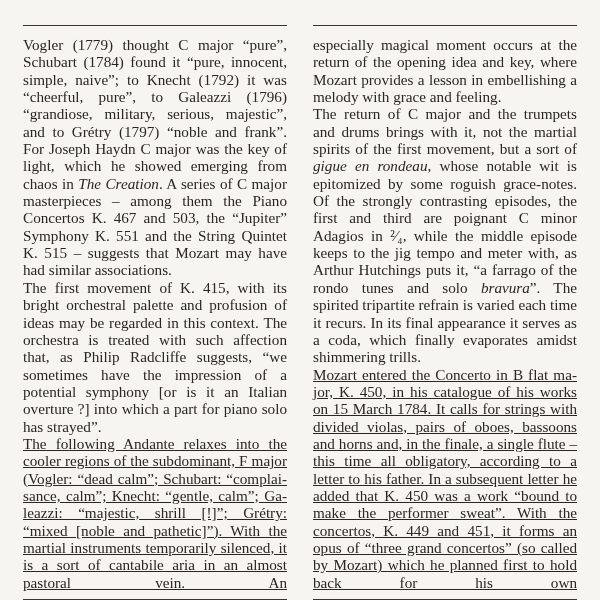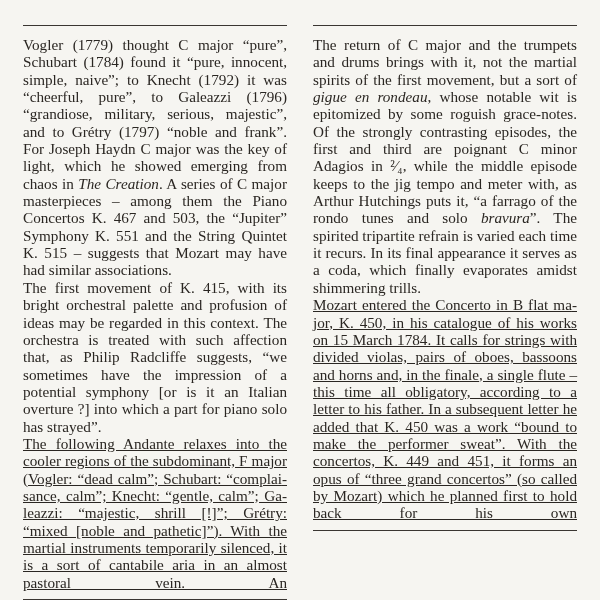--- a/index.html
+++ b/index.html
@@ -42,17 +42,18 @@
     <p><span>Vogler (1779) thought C major “pure”, Schu­bart (1784) found it “pure, innocent, simple, naive”; to Knecht (1792) it was “cheerful, pure”, to Galeazzi (1796) “grandiose, mili­tary, serious, majestic”, and to Grétry (1797) “noble and frank”. For Joseph Haydn C major was the key of light, which he showed emerging from chaos in </span><em>The Creation</em><span>. A series of C major masterpieces – among them the Piano Concertos K. 467 and 503, the “Jupiter” Symphony K. 551 and the String Quintet K. 515 – suggests that Mozart may have had similar associa­tions.</span></p>
     <p>The first movement of K. 415, with its bright orchestral palette and profusion of ideas may be regarded in this context. The or­chestra is treated with such affection that, as Philip Radcliffe suggests, “we sometimes have the impression of a potential sympho­ny [or is it an Italian overture ?] into which a part for piano solo has strayed”.</p>
     <p>The following Andante relaxes into the cooler regions of the subdominant, F major (Vogler: “dead calm”; Schubart: “complai­sance, calm”; Knecht: “gentle, calm”; Ga­leazzi: “majestic, shrill [!]”; Grétry: “mixed [noble and pathetic]”). With the martial in­struments temporarily silenced, it is a sort of cantabile aria in an almost pastoral vein. An</p>
   </div>
   <div class="rule bottom"></div>
 </div>
 
 <div class="col right">
   <div class="rule"></div>
   <div class="text">
+    <p>especially magical moment occurs at the return of the opening idea and key, where Mozart provides a lesson in embellishing a melody with grace and feeling.</p>
     <p><span>The return of C major and the trumpets and drums brings with it, not the martial spirits of the first movement, but a sort of </span><em>gigue en rondeau</em><span>, whose notable wit is epitomized by some roguish grace-notes. Of the strongly contrasting episodes, the first and third are poignant C minor Adagios in ²⁄₄, while the middle episode keeps to the jig tempo and meter with, as Arthur Hutchings puts it, “a farrago of the rondo tunes and solo </span><em>bra­vura</em><span>”. The spirited tripartite refrain is varied each time it recurs. In its final appearance it serves as a coda, which finally evaporates amidst shimmering trills.</span></p>
     <p>Mozart entered the Concerto in B flat ma­jor, K. 450, in his catalogue of his works on 15 March 1784. It calls for strings with divid­ed violas, pairs of oboes, bassoons and horns and, in the finale, a single flute – this time all obligatory, according to a letter to his father. In a subsequent letter he added that K. 450 was a work “bound to make the performer sweat”. With the concertos, K. 449 and 451, it forms an opus of “three grand concertos” (so called by Mozart) which he planned first to hold back for his own</p>
   </div>
   <div class="rule bottom"></div>
 </div>
 
 </body></html>

